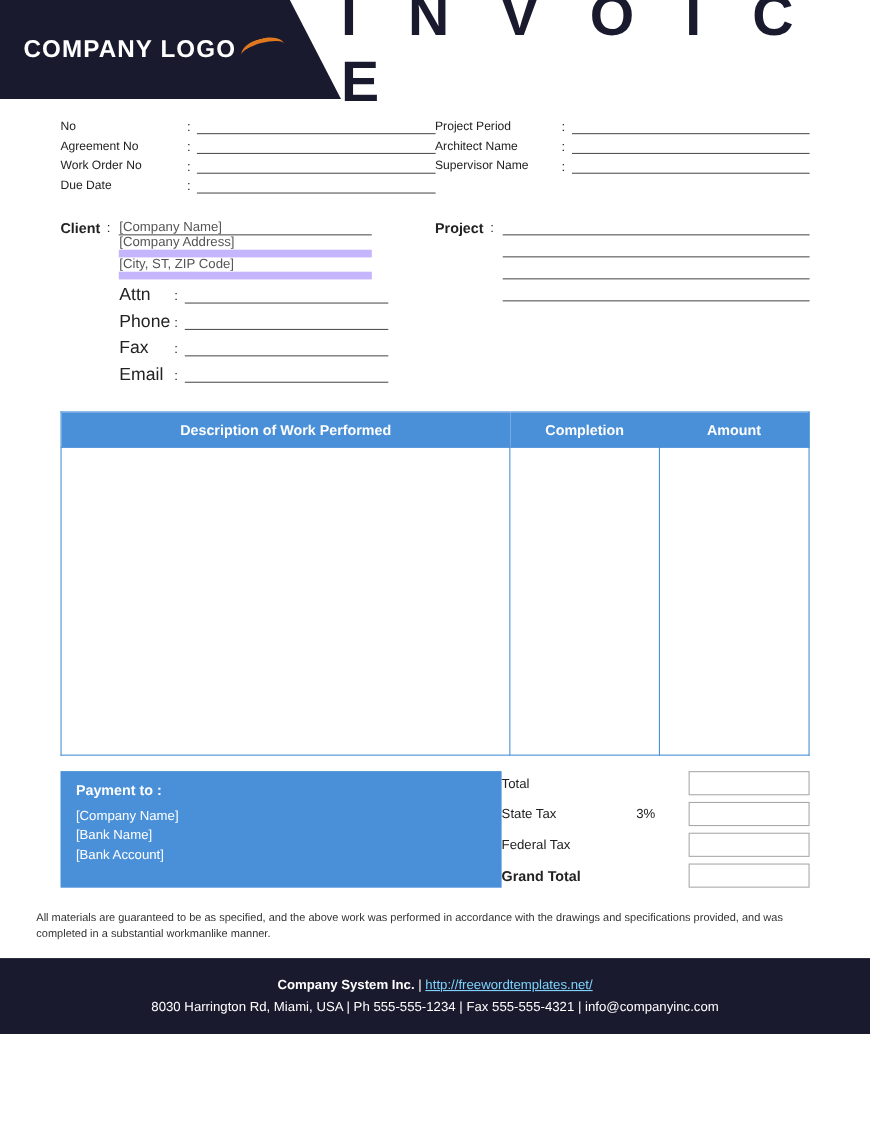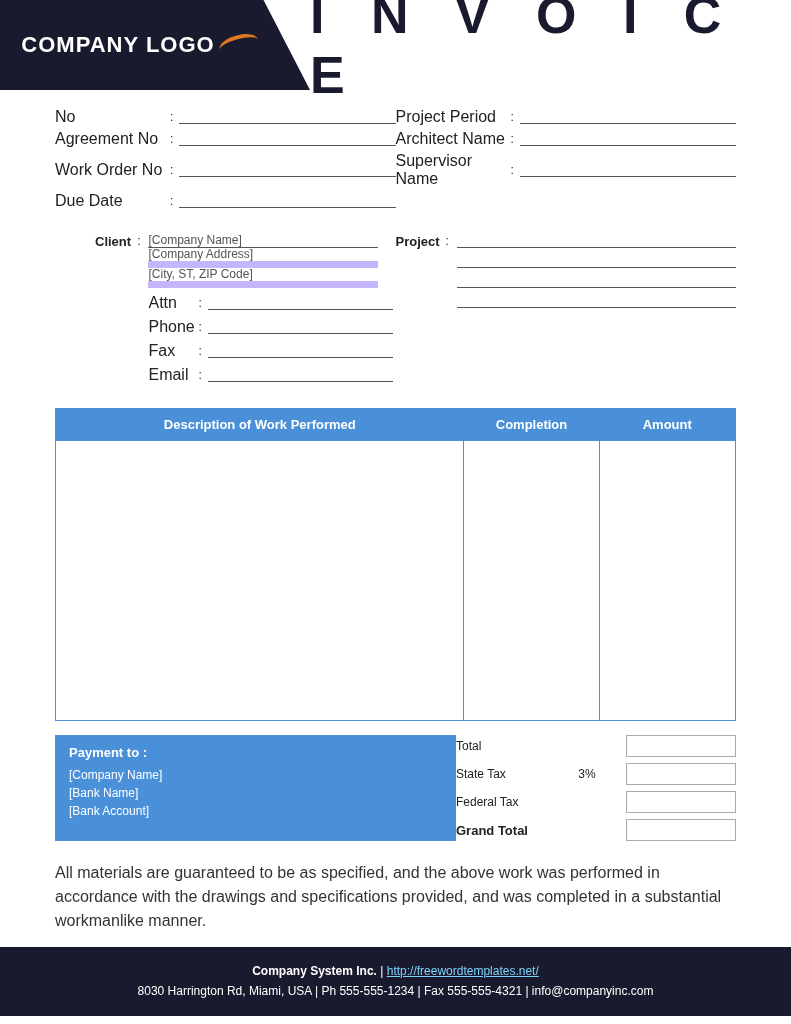--- a/index.html
+++ b/index.html
@@ -66,21 +66,21 @@
       margin-bottom: 4px;
     }
     .meta-half {
       flex: 1;
       display: flex;
       align-items: center;
     }
     .meta-label {
       width: 115px;
       color: #222;
-      font-size: 16px;
+      font-size: 11px;
     }
     .meta-colon {
       margin-right: 6px;
       color: #222;
     }
     .meta-line {
       flex: 1;
       border-bottom: 1px solid #555;
       height: 14px;
       min-width: 120px;
@@ -94,21 +94,20 @@
     }
     .client-block {
       display: flex;
       flex: 1;
     }
     .client-label {
       font-weight: bold;
       font-size: 13px;
       margin-right: 6px;
       white-space: nowrap;
-      margin-left: 40px;
     }
     .client-colon {
       margin-right: 8px;
     }
     .client-fields {
       display: flex;
       flex-direction: column;
       gap: 6px;
     }
     .client-field-row {
@@ -253,22 +252,22 @@
     }
     .total-box {
       border: 1px solid #aaa;
       width: 110px;
       height: 22px;
       background: white;
     }
 
     
     .disclaimer-section {
-      padding: 10px 55px 14px 55px;
-      font-size: 16px;
+      padding: 10px 55px 14px 33px;
+      font-size: 10px;
       color: #333;
       line-height: 1.5;
     }
 
     
     .footer {
       background: #1a1a2e;
       color: white;
       text-align: center;
       padding: 14px 10px;

